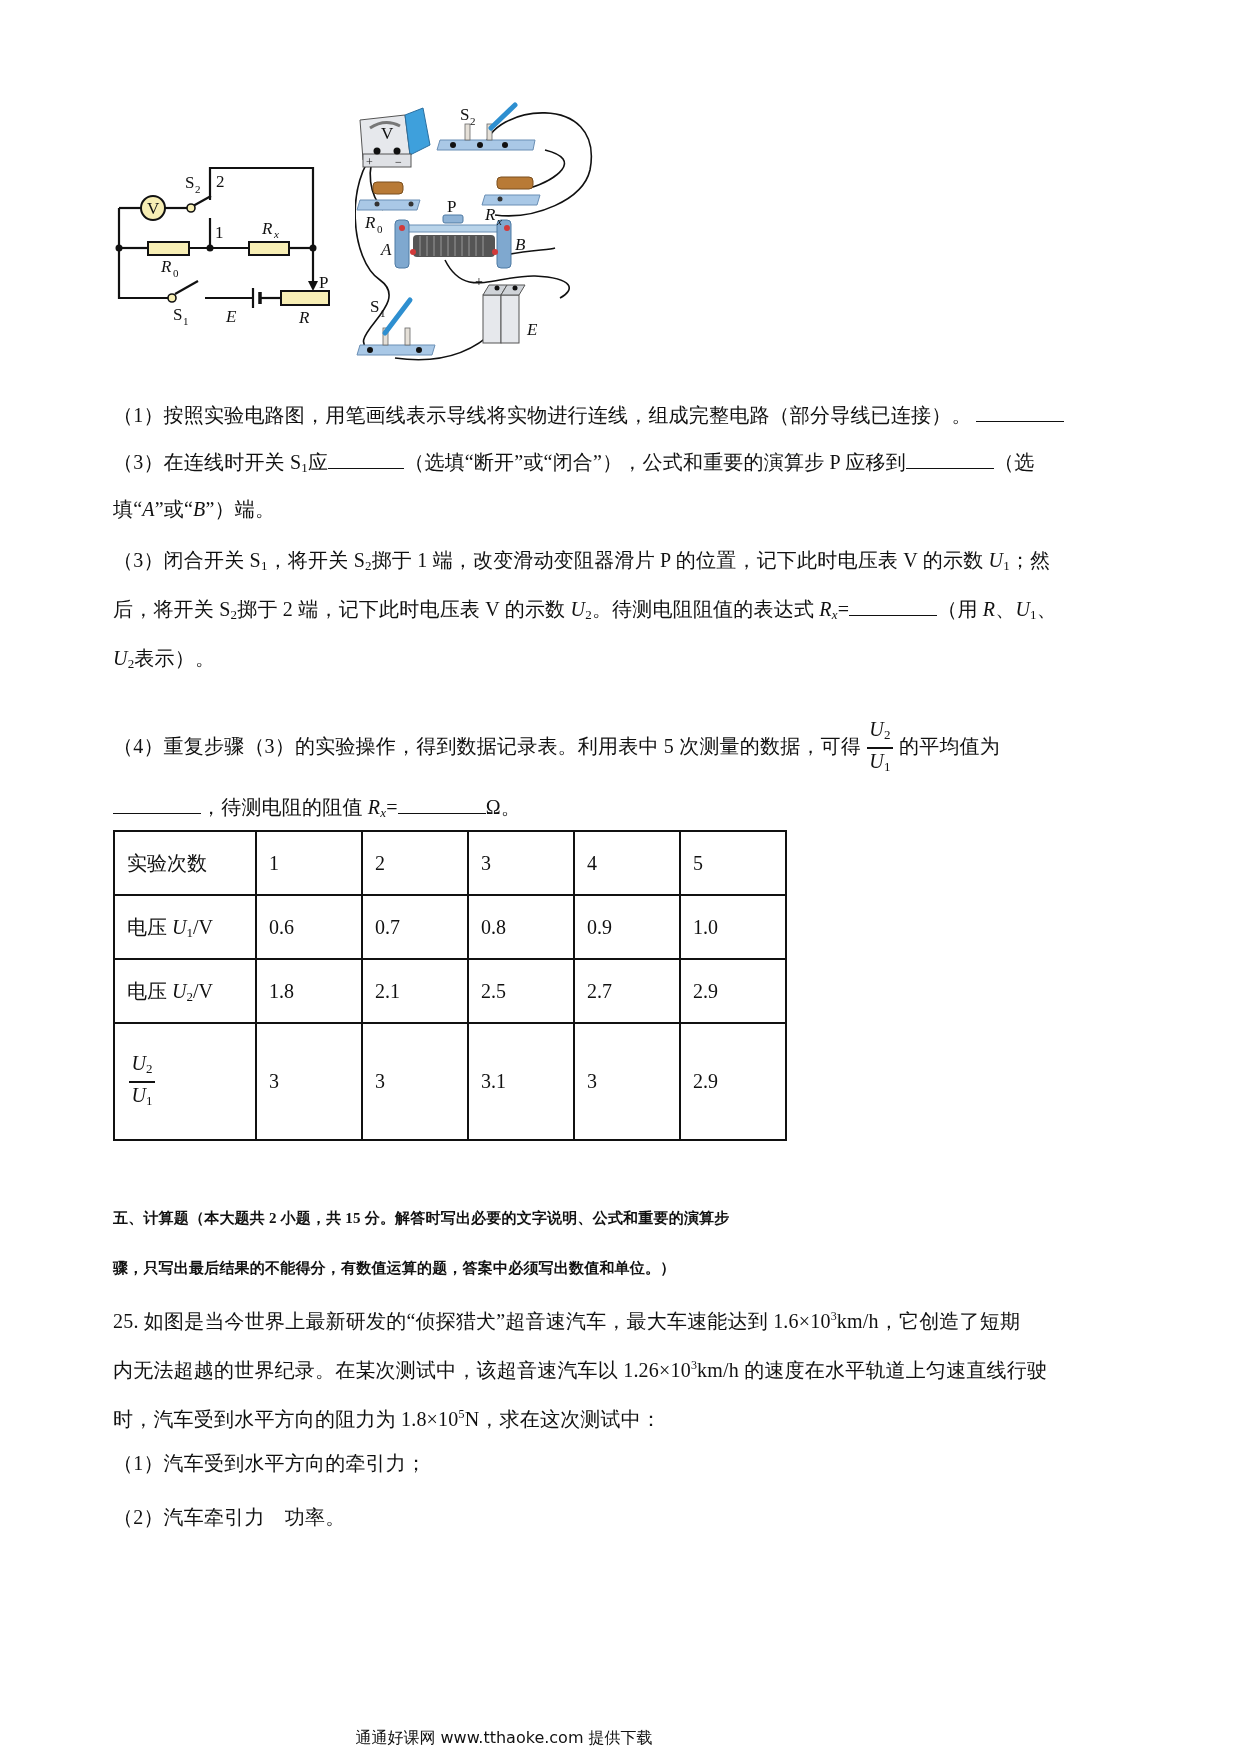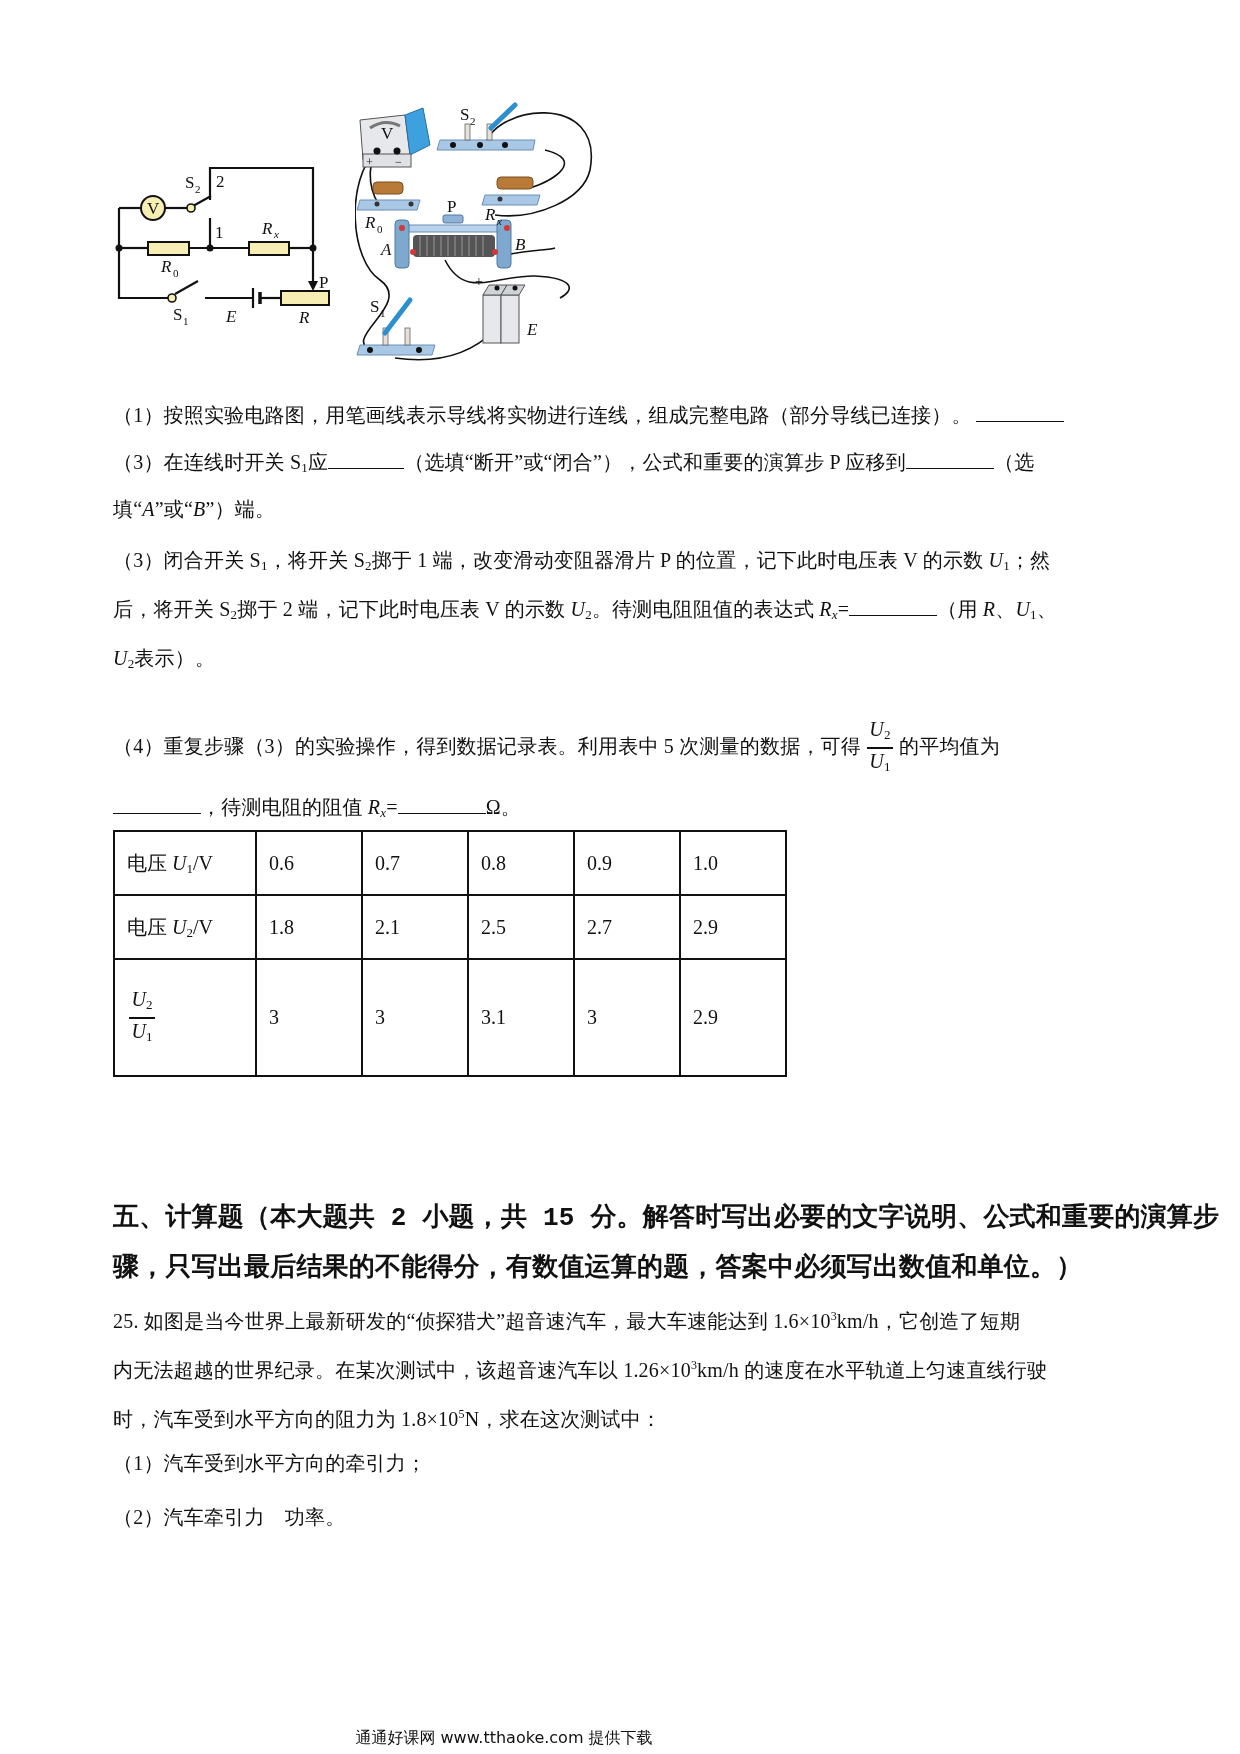--- a/index.html
+++ b/index.html
@@ -13,21 +13,21 @@
     position: absolute; left: 113px; font-size: 20px; line-height: 30px;
     white-space: nowrap; letter-spacing: 0.2px;
   }
   .blank { display: inline-block; border-bottom: 1px solid #111; height: 20px; vertical-align: baseline; }
   .w80 { width: 80px; }
   i.v { font-style: italic; }
   sub { font-size: 13px; vertical-align: -3px; }
   sup { font-size: 12px; vertical-align: 8px; line-height: 0; }
   .frac { display: inline-flex; flex-direction: column; align-items: center; vertical-align: middle; margin: 0 6px; font-style: italic; font-size: 20px; line-height: 22px; }
   .frac .bar { width: 26px; border-top: 2px solid #111; margin: 1px 0; }
-  .heading { font-weight: bold; font-family: Liberation Mono, monospace; font-size: 26px; }
+  .heading { font-weight: bold; font-family: Liberation Serif, serif; font-size: 15px; }
   table.data {
     position: absolute; left: 113px; top: 830px; border-collapse: collapse;
     font-size: 20px;
   }
   table.data td {
     border: 2.5px solid #111; height: 62px; padding: 0 0 0 12px; text-align: left; vertical-align: middle;
   }
   table.data td.head { width: 128px; }
   table.data td.num { width: 92px; }
   table.data tr.tall td { height: 115px; }
@@ -230,20 +230,28 @@
       <span class="bar"></span>
       <span><span>U</span><sub style="font-style:normal;">1</sub></span>
     </span><span>的平均值为</span>
 </div>
 <div class="line" style="top:792px;">
   <span class="blank" style="width:88px;"></span><span>，待测电阻的阻值 </span><i class="v">R</i><sub style="font-style:italic;">x</sub><span>=</span><span class="blank" style="width:88px;"></span><span>Ω。</span>
 </div>
 
 <table class="data">
   <tbody>
+      <tr>
+    <td class="head">实验次数</td>
+    <td class="num">1</td>
+    <td class="num">2</td>
+    <td class="num">3</td>
+    <td class="num">4</td>
+    <td class="num">5</td>
+  </tr>
   <tr>
     <td class="head"><span>电压 </span><i class="v">U</i><sub>1</sub><span>/V</span></td>
     <td class="num">0.6</td>
     <td class="num">0.7</td>
     <td class="num">0.8</td>
     <td class="num">0.9</td>
     <td class="num">1.0</td>
   </tr>
   <tr>
     <td class="head"><span>电压 </span><i class="v">U</i><sub>2</sub><span>/V</span></td>

